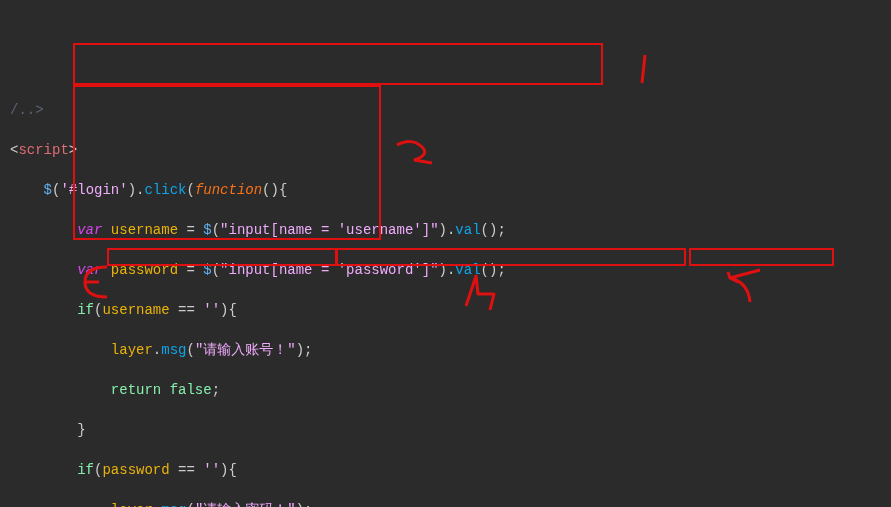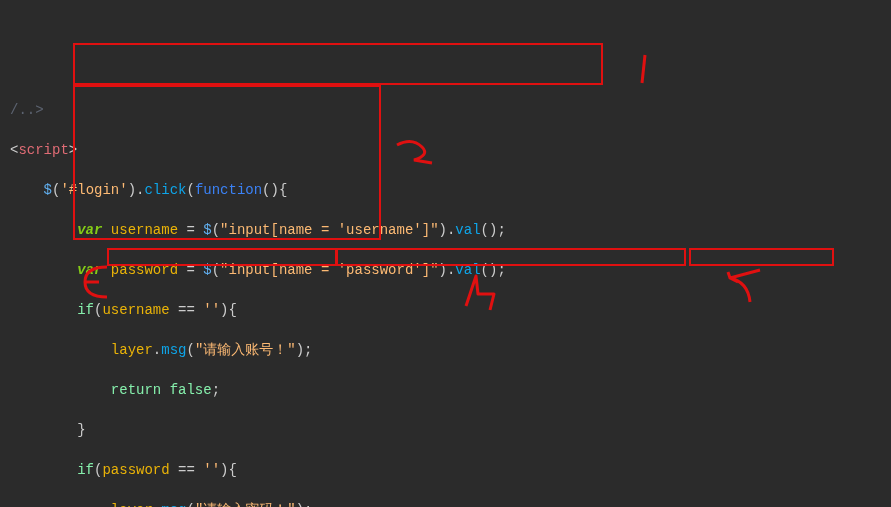--- a/index.html
+++ b/index.html
@@ -19,24 +19,24 @@
       padding: 0 0 0 10px;
       position: relative;
     }
     .line {
       display: block;
       min-height: 20px;
     }
     .tag { color: #e06c75; text-align: right; }
     .punct { color: #ccc; }
     .jq { color: #61afef; }
-    .string { color: #fdba74; }
-    .keyword { color: #84cc16; font-style: italic; font-weight: bold; }
+    .string { color: #f0abfc; }
+    .keyword { color: #d946ef; font-style: italic; }
     .keyword2 { color: #86efac; }
-    .func { color: #3b82f6; }
+    .func { color: #f97316; font-style: italic; }
     .method { color: #0ea5e9; }
     .var { color: #eab308; }
     .op { color: #ccc; }
     .paren { color: #ccc; }
     .brace { color: #ccc; }
     .comment { color: #5c6370; }
     
     .annotation-box {
       position: absolute;
       border: 2px solid #e01010;

